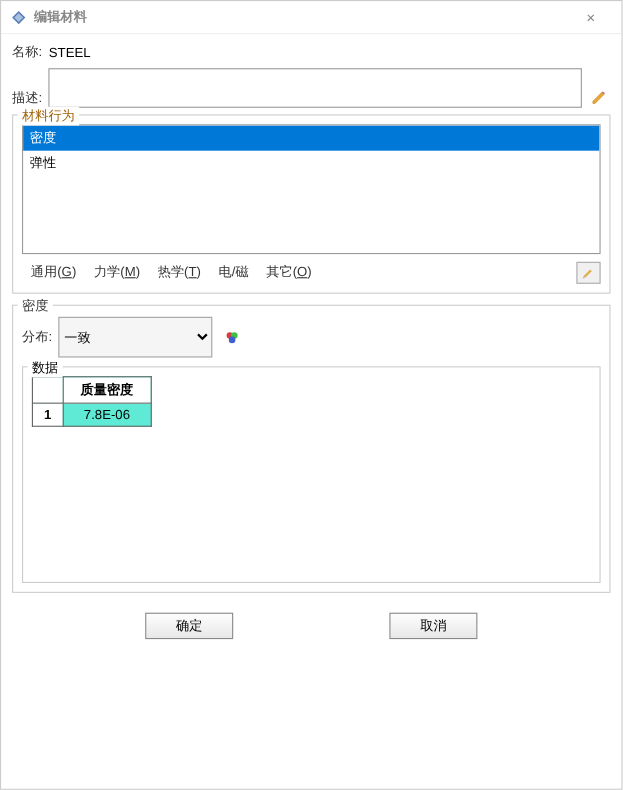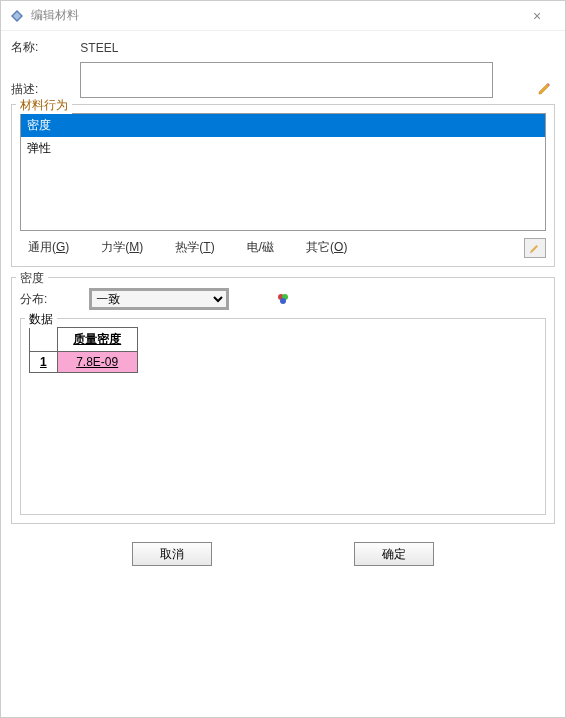--- a/index.html
+++ b/index.html
@@ -1,50 +1,50 @@
 <!DOCTYPE html>
 <html><head>
 <meta charset="utf-8">
 <style>
 * { box-sizing: border-box; margin: 0; padding: 0; }
 body { font-family: "Microsoft YaHei", "SimSun", Arial, sans-serif; font-size: 12px; background: #fff; width: 566px; height: 718px; overflow: hidden; border: 1px solid #ccc; }
 .titlebar { height: 30px; display: flex; align-items: center; padding: 0 8px; border-bottom: 1px solid #eee; }
 .titlebar-icon { width: 16px; height: 16px; margin-right: 6px; display: flex; align-items: center; justify-content: center; }
-.titlebar-title { flex: 1; color: #888; font-size: 12px; }
+.titlebar-title { flex: 1; color: #888; font-size: 12px; font-weight: bold; }
 .close-btn { width: 40px; height: 28px; display: flex; align-items: center; justify-content: center; color: #888; cursor: pointer; font-size: 14px; }
 .content { padding: 8px 10px; }
-.row { display: flex; align-items: center; margin-bottom: 6px; gap: 36px; }
+.row { display: flex; align-items: center; margin-bottom: 6px; }
 .label { color: #333; margin-right: 6px; white-space: nowrap; }
-.name-value { color: #404040; }
+.name-value { color: #000000; }
 .desc-textarea { flex: 1; height: 36px; border: 1px solid #999; resize: none; font-family: inherit; font-size: 12px; padding: 2px; }
 .edit-icon { width: 20px; height: 20px; margin-left: 6px; display: flex; align-items: center; justify-content: center; cursor: pointer; }
 .fieldset { border: 1px solid #ccc; padding: 8px; margin-top: 4px; position: relative; }
 .fieldset-legend { position: absolute; top: -8px; left: 4px; background: #fff; padding: 0 4px; color: #a16207; font-size: 12px; }
 .behavior-list { border: 1px solid #999; height: 118px; background: #fff; overflow-y: auto; }
 .behavior-item { padding: 3px 6px; cursor: pointer; }
 .behavior-item.selected { background: #0078d7; color: #fff; }
-.menu-row { display: flex; align-items: center; margin-top: 6px; gap: 16px; }
+.menu-row { display: flex; align-items: center; margin-top: 6px; gap: 0; }
 .menu-item { padding: 2px 8px; cursor: pointer; color: #333; }
 .menu-item u { text-decoration: underline; }
 .menu-spacer { flex: 1; }
 .menu-del { width: 22px; height: 20px; border: 1px solid #aaa; background: #f0f0f0; display: flex; align-items: center; justify-content: center; cursor: pointer; }
 .density-section { border: 1px solid #ccc; padding: 10px 8px 8px 8px; margin-top: 10px; position: relative; }
 .density-legend { position: absolute; top: -8px; left: 4px; background: #fff; padding: 0 4px; color: #333; }
-.dist-select { width: 140px; height: 22px; border: 3px solid #a3a3a3; background: #f5f5f5; font-size: 12px; }
+.dist-select { width: 140px; height: 37px; border: 1px solid #a3a3a3; background: #f5f5f5; font-size: 12px; }
 .color-icon { width: 16px; height: 16px; margin-left: 10px; }
 .checkbox-row { display: flex; align-items: center; margin: 8px 0; }
 .checkbox { width: 13px; height: 13px; margin-right: 4px; }
 .spinner { width: 48px; height: 20px; border: 1px solid #666; display: flex; background: #fff; }
 .spinner input { width: 32px; border: none; text-align: right; font-size: 12px; padding-right: 2px; outline: none; }
 .spinner-btns { width: 14px; display: flex; flex-direction: column; border-left: 1px solid #aaa; }
 .spinner-btn { flex: 1; font-size: 6px; text-align: center; line-height: 8px; background: #eee; cursor: pointer; }
 .spinner-btn:first-child { border-bottom: 1px solid #aaa; }
 .data-fieldset { border: 1px solid #ccc; padding: 8px; margin-top: 8px; position: relative; height: 197px; }
 .data-legend { position: absolute; top: -8px; left: 4px; background: #fff; padding: 0 4px; }
-.data-table { border-collapse: collapse; background: #f9a8d4; border: 1px solid #666; text-decoration: underline; }
+.data-table { border-collapse: collapse; background: #5eead4; border: 1px solid #666; }
 .data-table th, .data-table td { border: 1px solid #666; padding: 3px 10px; text-align: center; font-size: 12px; font-weight: normal; }
 .data-table th { background: #fff; font-weight: bold; }
 .data-table .rowhdr { background: #fff; font-weight: bold; width: 18px; }
 .data-table td.val { min-width: 80px; }
 .button-row { display: flex; justify-content: space-around; padding: 10px 60px; }
 .dlg-btn { width: 80px; height: 24px; border: 1px solid #888; background: linear-gradient(#fdfdfd,#e8e8e8); cursor: pointer; font-family: inherit; font-size: 12px; }
 </style>
 </head>
 <body>
 
@@ -120,24 +120,24 @@
     <div class="data-fieldset">
       <span class="data-legend">数据</span>
       <table class="data-table">
         <tbody>
             <tr>
           <th class="rowhdr"></th>
           <th>质量密度</th>
         </tr>
         <tr>
           <td class="rowhdr">1</td>
-          <td class="val">7.8E-09</td>
+          <td class="val">7.8E-06</td>
         </tr>
       </tbody>
         </table>
     </div>
   </div>
 </div>
 
 <div class="button-row">
+  <button class="dlg-btn">确定</button>
   <button class="dlg-btn">取消</button>
-  <button class="dlg-btn">确定</button>
 </div>
 
 </body></html>

